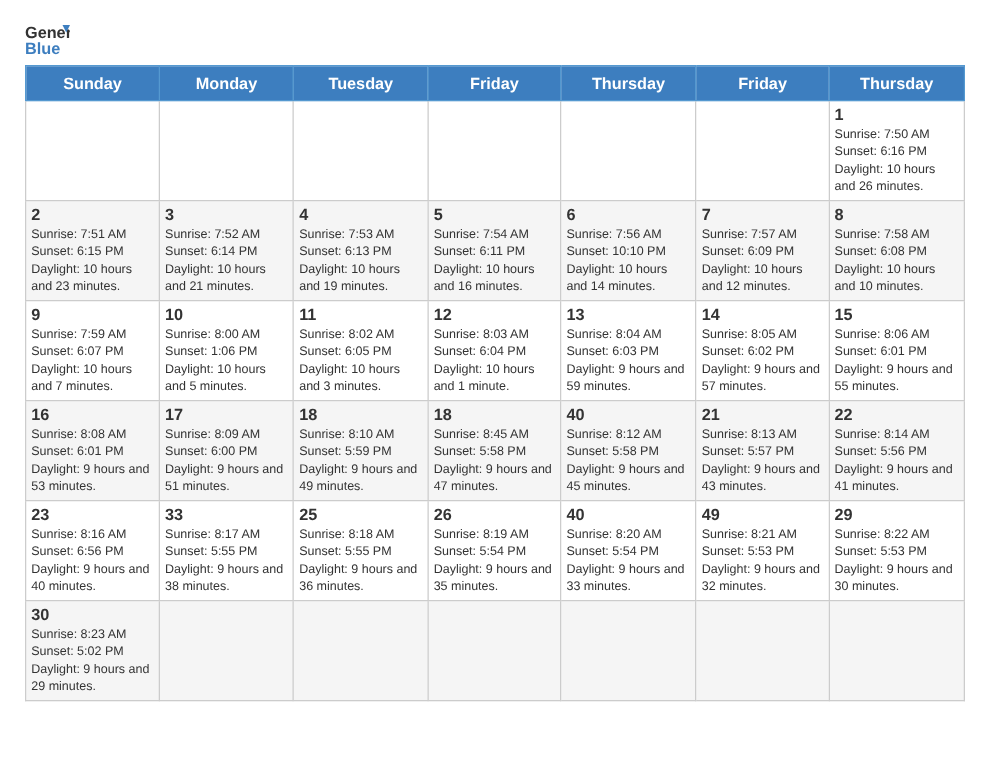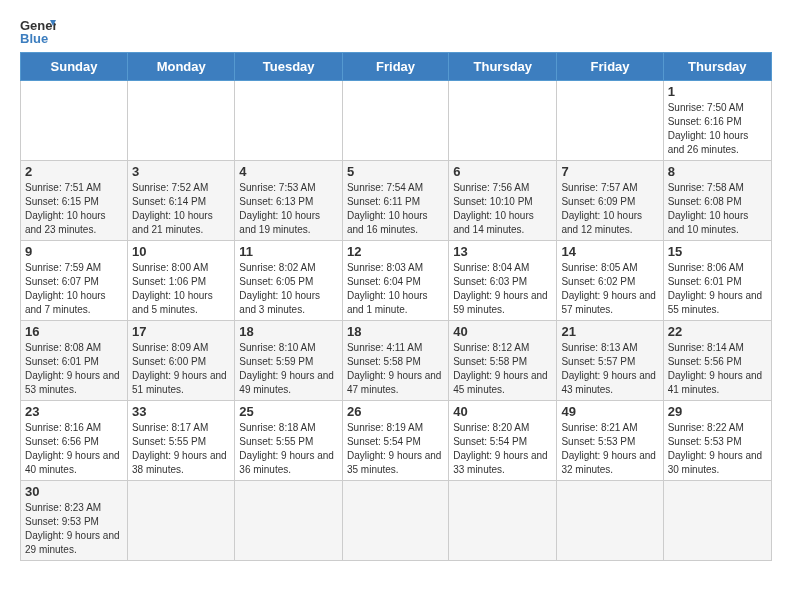--- a/index.html
+++ b/index.html
@@ -253,21 +253,21 @@
           </td>
           <td>
             <span class="day-number">18</span>
             <div class="day-info">Sunrise: 8:10 AM
 Sunset: 5:59 PM
 Daylight: 9 hours
 and 49 minutes.</div>
           </td>
           <td>
             <span class="day-number">18</span>
-            <div class="day-info">Sunrise: 4:11 AM
+            <div class="day-info">Sunrise: 8:45 AM
 Sunset: 5:58 PM
 Daylight: 9 hours
 and 47 minutes.</div>
           </td>
           <td>
             <span class="day-number">40</span>
             <div class="day-info">Sunrise: 8:12 AM
 Sunset: 5:58 PM
 Daylight: 9 hours
 and 45 minutes.</div>
@@ -335,21 +335,21 @@
             <div class="day-info">Sunrise: 8:22 AM
 Sunset: 5:53 PM
 Daylight: 9 hours
 and 30 minutes.</div>
           </td>
         </tr>
         <tr>
           <td>
             <span class="day-number">30</span>
             <div class="day-info">Sunrise: 8:23 AM
-Sunset: 9:53 PM
+Sunset: 5:02 PM
 Daylight: 9 hours
 and 29 minutes.</div>
           </td>
           <td class="empty"></td>
           <td class="empty"></td>
           <td class="empty"></td>
           <td class="empty"></td>
           <td class="empty"></td>
           <td class="empty"></td>
         </tr>

